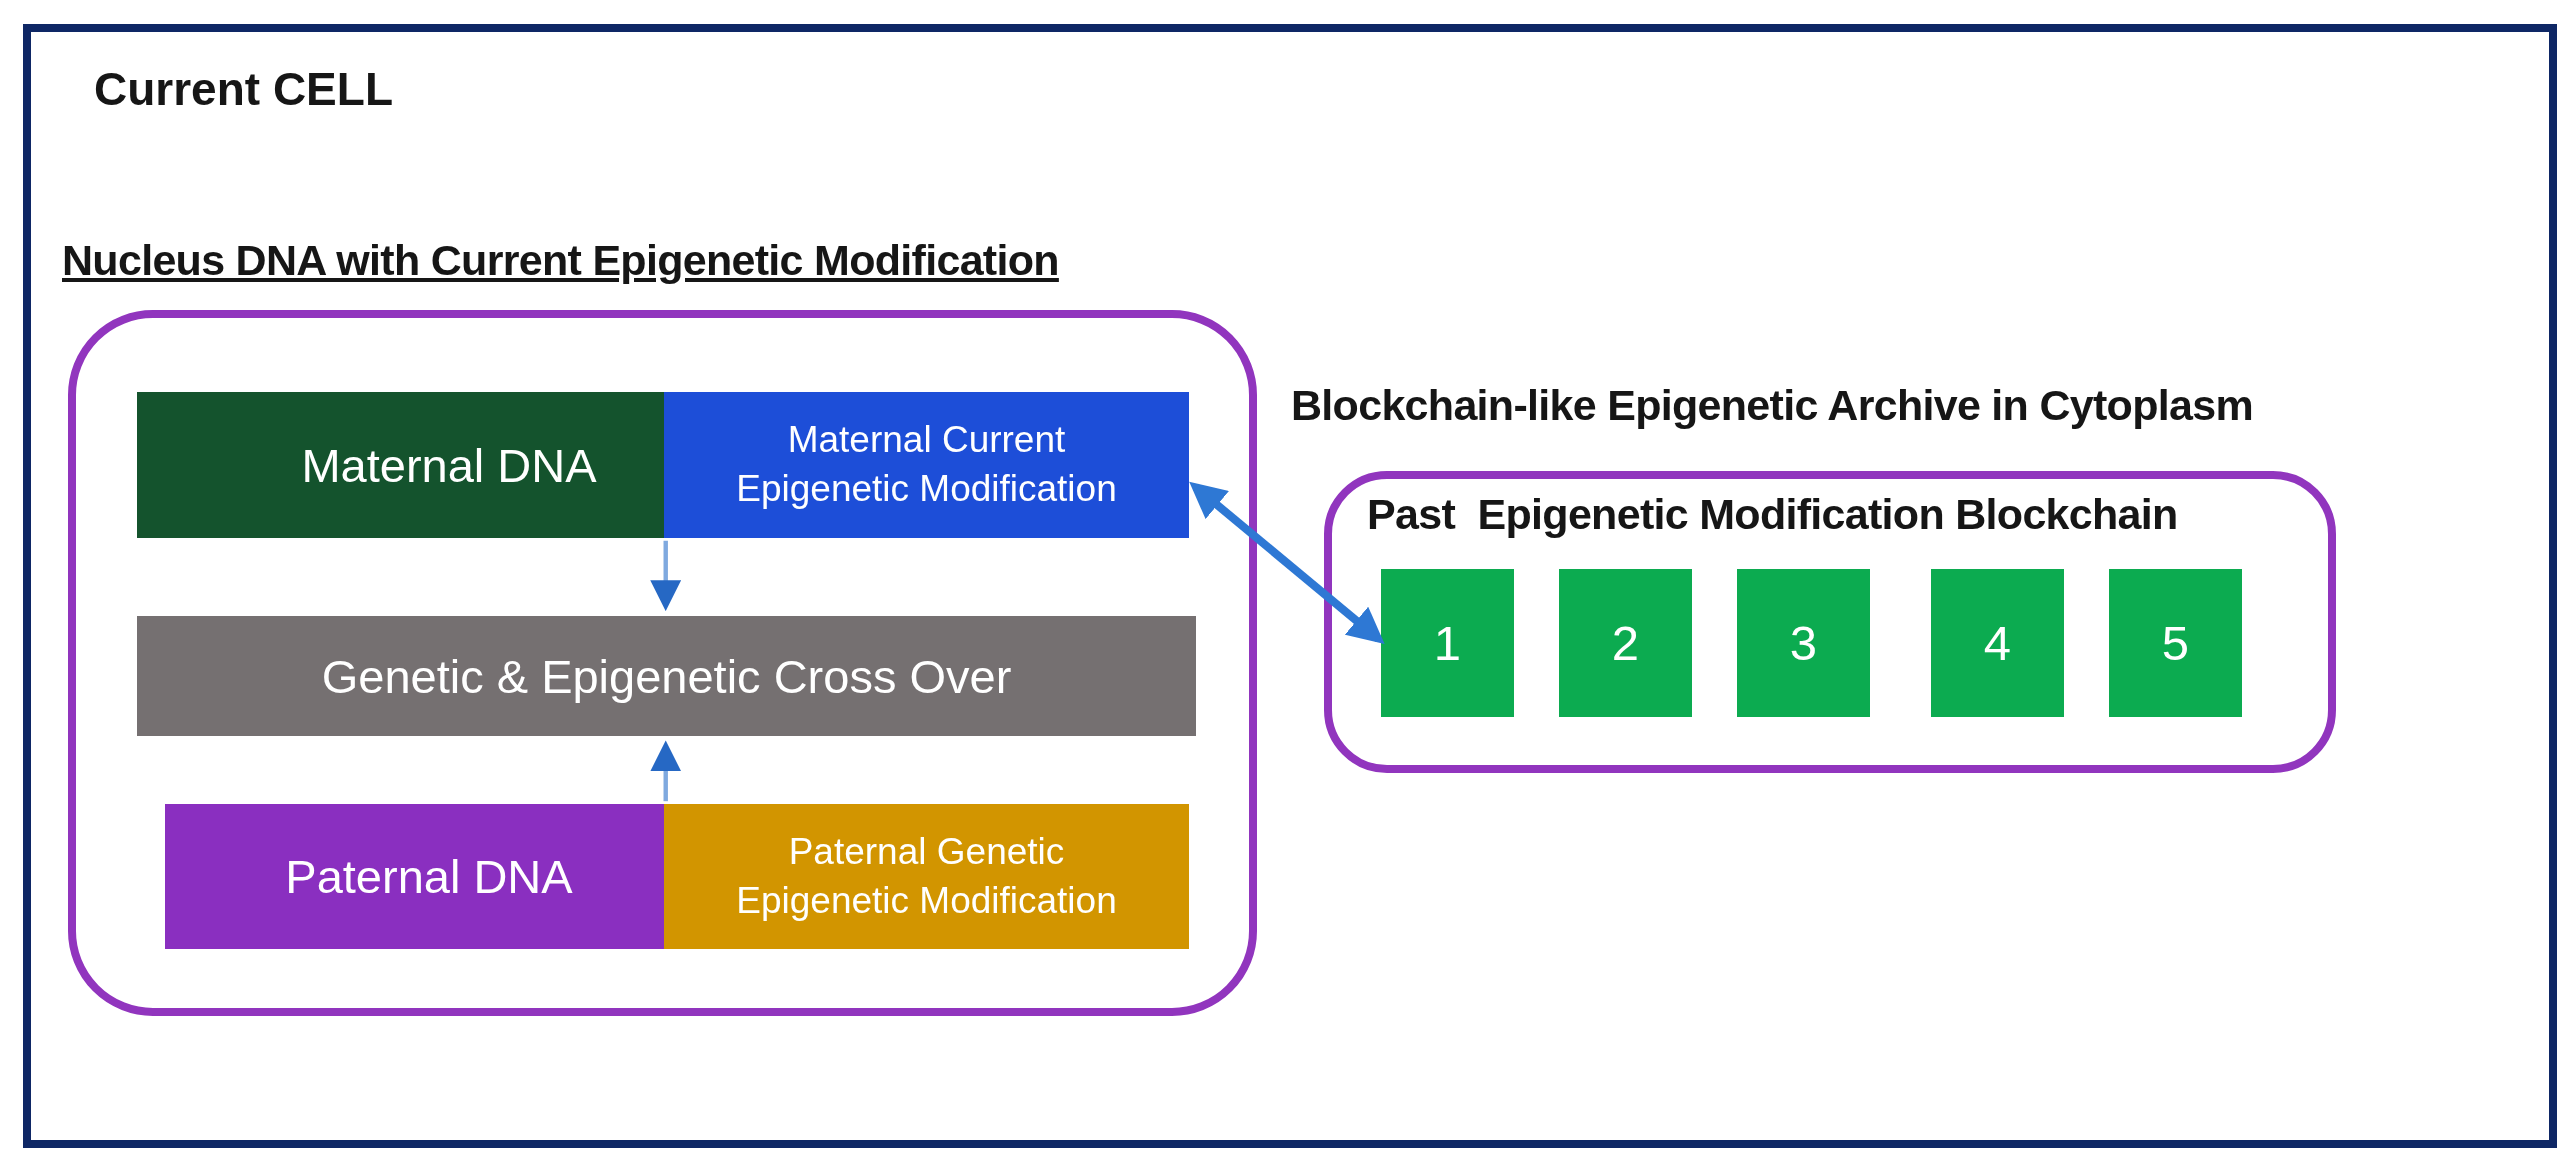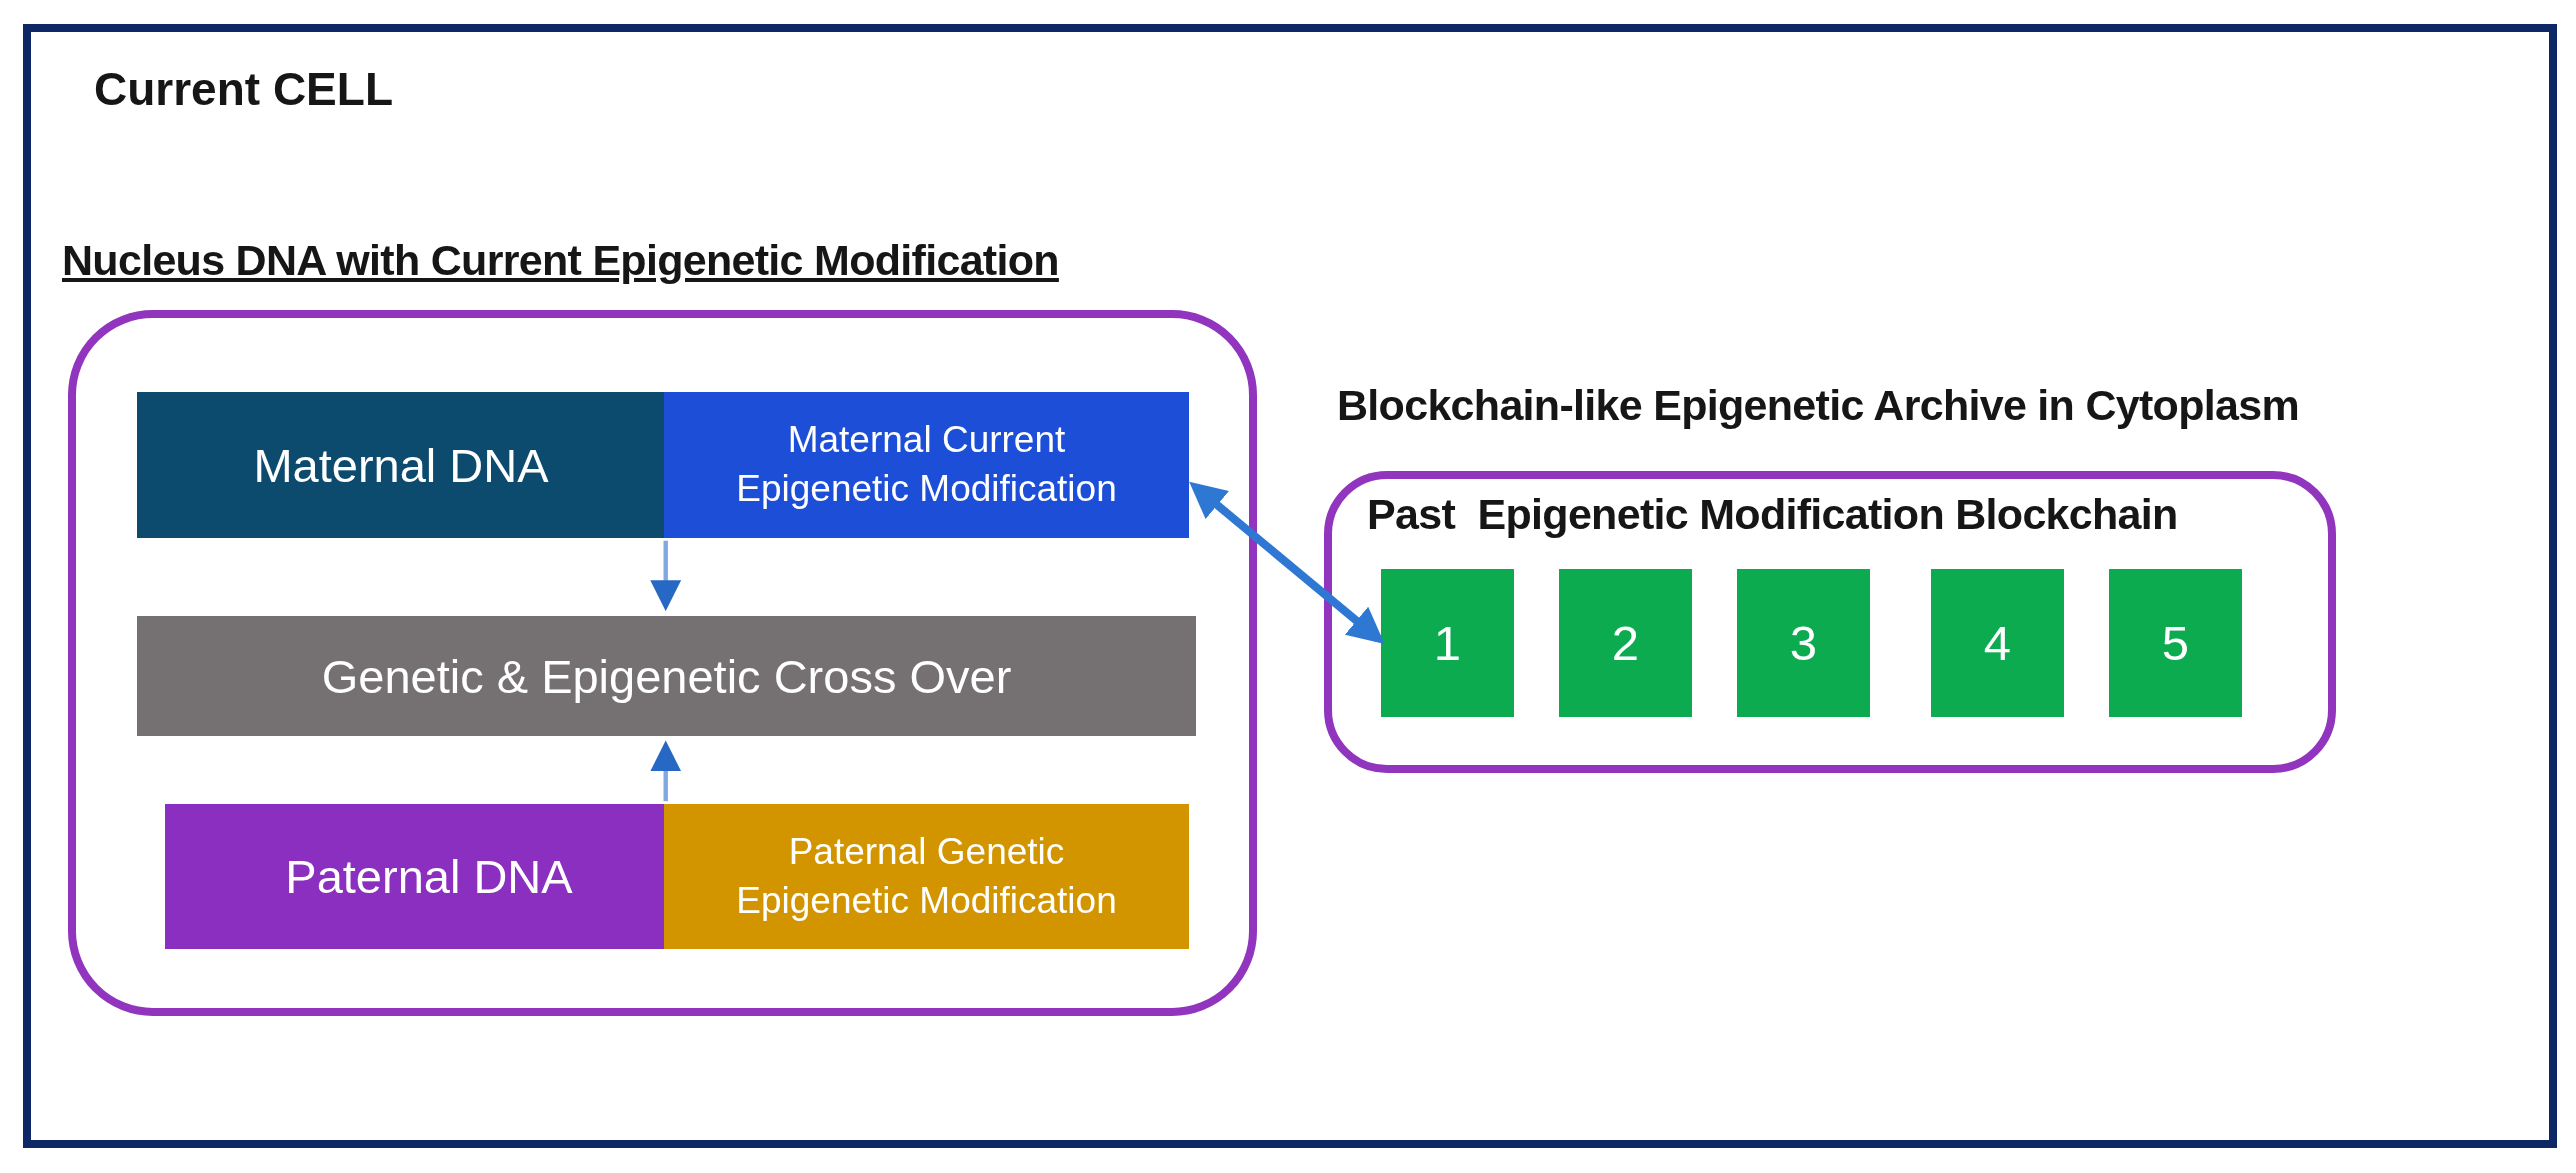--- a/index.html
+++ b/index.html
@@ -4,21 +4,21 @@
 <style>
   html,body{margin:0;padding:0;background:#ffffff;}
   #canvas{position:relative;width:2576px;height:1173px;background:#ffffff;overflow:hidden;
           font-family:"Liberation Sans","DejaVu Sans",sans-serif;}
   .frame{position:absolute;left:23px;top:24px;width:2534px;height:1124px;
          border:8.9px solid #0e2765;box-sizing:border-box;background:transparent;}
   .title{position:absolute;left:94px;top:62px;font-size:46px;font-weight:700;color:#1b1b1b;
          white-space:nowrap;letter-spacing:0;}
   .h{position:absolute;font-weight:700;color:#161616;font-size:43px;white-space:nowrap;letter-spacing:-0.7px;}
   .nucleus-h{left:62px;top:236px;}
-  .archive-h{left:1337px;top:381px;}
+  .archive-h{left:1291px;top:381px;}
   .archive-sub{left:1367px;top:490px;white-space:pre;text-align:right;}
   .rbox{position:absolute;border:8px solid #9135be;box-sizing:border-box;}
   .nucleus-box{left:68px;top:310px;width:1189px;height:706px;border-radius:85px;}
   .archive-box{left:1324px;top:471px;width:1012px;height:302px;border-radius:63px;}
   .box{position:absolute;display:flex;flex-direction:column;align-items:center;justify-content:center;
        color:#ffffff;text-align:center;}
   .lbl1{font-size:47px;line-height:1;}
   .lbl2{font-size:37px;line-height:1.32;}
   .maternal-dna{left:137px;top:392px;width:528px;height:146px;}
   .maternal-epi{left:664px;top:392px;width:525px;height:146px;}
@@ -36,21 +36,21 @@
 <div id="canvas">
 
   <div class="frame" style="border-color: rgb(14, 39, 101);"></div>
 
   <div class="title" style="color: rgb(22, 22, 22);">Current CELL</div>
 
   <div class="h nucleus-h" style="color: rgb(22, 22, 22); text-decoration: underline;">Nucleus DNA with Current Epigenetic Modification</div>
 
   <div class="rbox nucleus-box" style="border-color: rgb(145, 53, 190);"></div>
 
-  <div class="box maternal-dna" style="background: #0c4a6e;">
+  <div class="box maternal-dna" style="background: #14532d; padding-left: 48px;">
     <span class="lbl1">Maternal DNA</span>
   </div>
 
   <div class="box maternal-epi" style="background: #1d4ed8;">
     <span class="lbl2">Maternal Current</span>
     <span class="lbl2">Epigenetic Modification</span>
   </div>
 
   <div class="box crossover" style="background: rgb(117, 112, 113); text-align: center;">
     <span class="lbl1">Genetic &amp; Epigenetic Cross Over</span>

